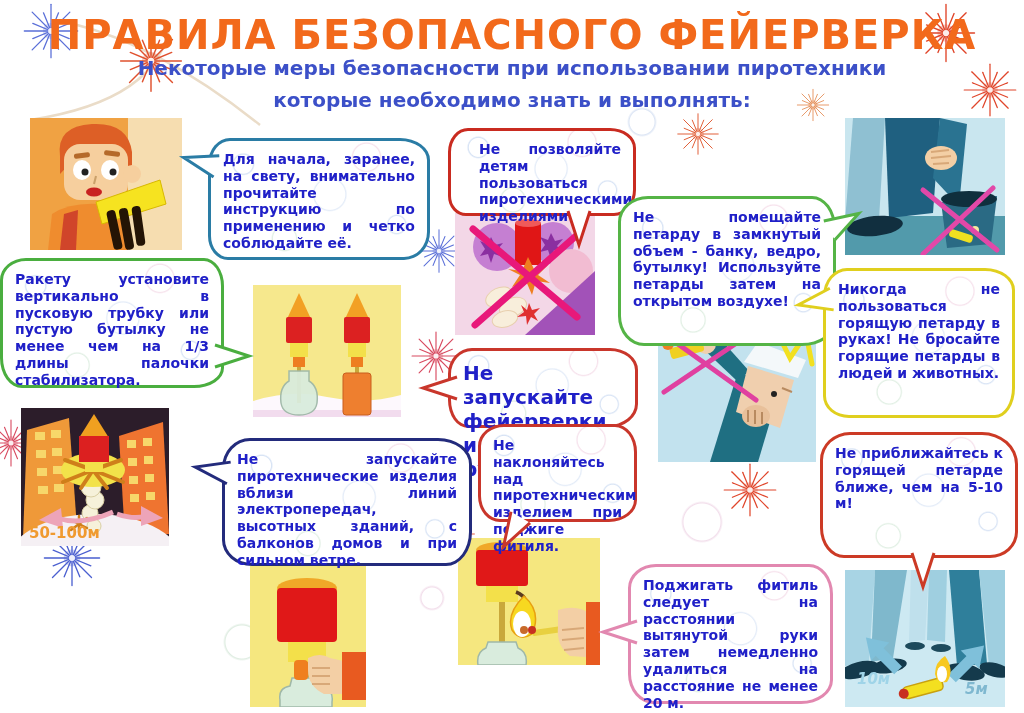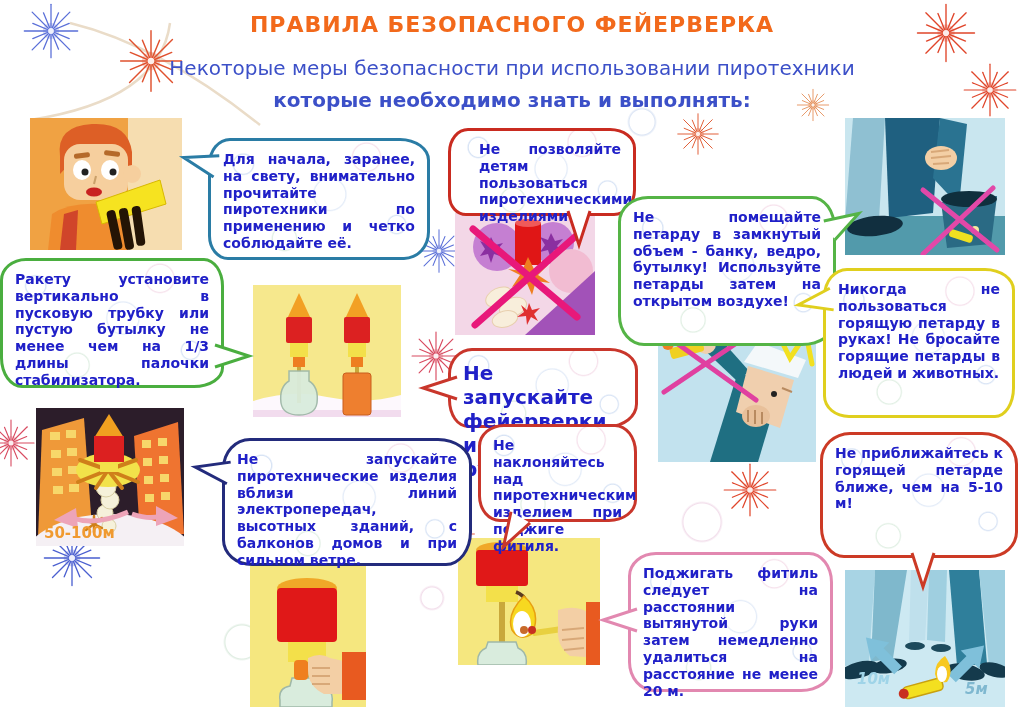--- a/index.html
+++ b/index.html
@@ -8,22 +8,22 @@
 
   .rings-bg{position:absolute;inset:0;pointer-events:none;background-image:
     radial-gradient(circle at 320px 478px, transparent 14px, rgba(140,170,220,.30) 15px, transparent 17px),
     radial-gradient(circle at 702px 522px, transparent 18px, rgba(210,140,185,.28) 19px, transparent 21px),
     radial-gradient(circle at 642px 122px, transparent 12px, rgba(140,170,220,.30) 13px, transparent 15px),
     radial-gradient(circle at 242px 642px, transparent 16px, rgba(140,190,150,.28) 17px, transparent 19px),
     radial-gradient(circle at 868px 352px, transparent 20px, rgba(140,170,220,.22) 21px, transparent 23px),
     radial-gradient(circle at 432px 598px, transparent 10px, rgba(210,140,185,.28) 11px, transparent 13px),
     radial-gradient(circle at 530px 300px, transparent 13px, rgba(140,170,220,.25) 14px, transparent 16px);}
 
-  .title{position:absolute;left:0;top:12px;width:100%;text-align:center;font-size:22px;font-weight:bold;color:#f2691b;letter-spacing:1px;}
-  .sub1{position:absolute;left:0;top:56px;width:100%;text-align:center;font-size:20px;font-weight:normal;color:#3c50c8;}
+  .title{position:absolute;left:0;top:12px;width:100%;text-align:center;font-size:40px;font-weight:bold;color:#f2691b;letter-spacing:1px;}
+  .sub1{position:absolute;left:0;top:56px;width:100%;text-align:center;font-size:20px;font-weight:bold;color:#3c50c8;}
   .sub2{position:absolute;left:0;top:88px;width:100%;text-align:center;font-size:20px;font-weight:bold;color:#3c50c8;}
 
   .bubble{position:absolute;background-color:#fff;border:3px solid var(--bc);color:#2020c8;
     font-weight:bold;text-align:justify;padding:10px 12px;font-size:14px;line-height:1.2;box-sizing:border-box;
     background-image:
       radial-gradient(circle at 15% 20%, transparent 9px, rgba(120,160,220,.30) 10px, transparent 11.5px),
       radial-gradient(circle at 72% 14%, transparent 13px, rgba(220,140,180,.25) 14px, transparent 15.5px),
       radial-gradient(circle at 86% 72%, transparent 8px, rgba(120,160,220,.28) 9px, transparent 10.5px),
       radial-gradient(circle at 34% 84%, transparent 11px, rgba(150,200,160,.28) 12px, transparent 13.5px),
       radial-gradient(circle at 55% 46%, transparent 15px, rgba(120,160,220,.20) 16px, transparent 17.5px);}
@@ -33,21 +33,21 @@
   .b0{--bc:#2a7ca5;left:208px;top:138px;width:222px;height:122px;border-radius:22px 30px 26px 20px/26px 22px 28px 24px;}
   .b1{--bc:#4aae3f;left:0;top:258px;width:224px;height:130px;border-radius:26px 20px 30px 22px/22px 28px 20px 30px;}
   .b2{--bc:#c92b20;left:448px;top:128px;width:188px;height:88px;border-radius:20px 26px 22px 18px/24px 20px 26px 20px;padding-left:28px;}
   .b3{--bc:#55b446;left:618px;top:196px;width:218px;height:150px;border-radius:30px 24px 34px 26px/26px 32px 24px 30px;}
   .b4{--bc:#e0cf1e;left:823px;top:268px;width:192px;height:150px;border-radius:24px 30px 20px 26px/28px 22px 30px 22px;}
   .b5{--bc:#c9362b;left:448px;top:348px;width:190px;height:80px;border-radius:24px 28px 30px 20px/26px 22px 24px 28px;font-size:20px;}
   .b6{--bc:#c9362b;left:478px;top:424px;width:159px;height:98px;border-radius:26px 22px 28px 22px/22px 28px 22px 26px;}
   .b7{--bc:#232b7c;left:222px;top:438px;width:250px;height:128px;border-radius:28px 34px 26px 30px/30px 26px 34px 26px;}
   .b8{--bc:#3a6cb4;left:38px;top:562px;width:205px;height:145px;border-radius:24px 30px 26px 22px/28px 22px 30px 24px;}
   .b9{--bc:#cc3a25;left:820px;top:432px;width:198px;height:126px;border-radius:30px 36px 28px 24px/28px 32px 26px 30px;}
-  .b10{--bc:#e288b0;left:628px;top:552px;width:205px;height:140px;border-radius:28px 24px 32px 26px/24px 30px 24px 30px;}
+  .b10{--bc:#e288b0;left:628px;top:564px;width:205px;height:140px;border-radius:28px 24px 32px 26px/24px 30px 24px 30px;}
 
   .illus{position:absolute;}
   .illus svg{display:block;}
   .burst{position:absolute;pointer-events:none;}
 </style>
 </head>
 <body>
 
 <div class="poster">
 
@@ -239,21 +239,21 @@
       <ellipse cx="98" cy="88" rx="14" ry="11" fill="#e8c09a"></ellipse>
       <path d="M90,82 L90,94 M97,82 L97,96 M104,84 L104,96" stroke="#b88a60" stroke-width="2" fill="none"></path>
       <polyline points="118,2 132,30 148,6 154,36" fill="none" stroke="#f2e020" stroke-width="5" stroke-linecap="round"></polyline>
       <g stroke="#e040a0" stroke-width="5" stroke-linecap="round">
         <line x1="6" y1="64" x2="92" y2="6"></line>
           <line x1="6" y1="6" x2="98" y2="72"></line>
       </g>
     </svg>
   </div>
 
-  <div class="illus" style="left:36px;top:408px">
+  <div class="illus" style="left:21px;top:408px">
     <svg width="148" height="138" viewBox="0 0 148 138">
       <rect width="148" height="138" fill="#2c1d2a"></rect>
       <polygon points="6,22 48,10 56,120 2,130" fill="#ef9939"></polygon>
       <g fill="#f7d76a">
         <rect x="14" y="24" width="10" height="8"></rect>
           <rect x="30" y="22" width="10" height="8"></rect>
         <rect x="15" y="42" width="10" height="8"></rect>
           <rect x="31" y="40" width="10" height="8"></rect>
         <rect x="16" y="60" width="10" height="8"></rect>
           <rect x="32" y="58" width="10" height="8"></rect>
@@ -369,21 +369,21 @@
       <ellipse cx="97" cy="104" rx="5" ry="8" fill="#fff"></ellipse>
       <text x="12" y="114" font-size="15" font-weight="bold" font-style="italic" fill="#9fd4e8">10м</text>
       <text x="120" y="124" font-size="15" font-weight="bold" font-style="italic" fill="#7fb8d0">5м</text>
     </svg>
   </div>
 
   <div class="bubble b0">
     <svg class="tail" style="left:-30px;top:8px;transform:rotate(15deg)">
         <path d="M36,2 L2,13 L36,24"></path>
       </svg>
-    <span>Для начала, заранее, на свету, внимательно прочитайте пиротехники по применению и четко соблюдайте её.</span>
+    <span>Для начала, заранее, на свету, внимательно прочитайте инструкцию по применению и четко соблюдайте её.</span>
   </div>
 
   <div class="bubble b1">
     <svg class="tail" style="right:-30px;bottom:16px;transform:rotate(180deg)">
         <path d="M36,2 L2,13 L36,24"></path>
       </svg>
     <span>Ракету установите вертикально в пусковую трубку или пустую бутылку не менее чем на 1/3 длины палочки стабилизатора.</span>
   </div>
 
   <div class="bubble b2">

